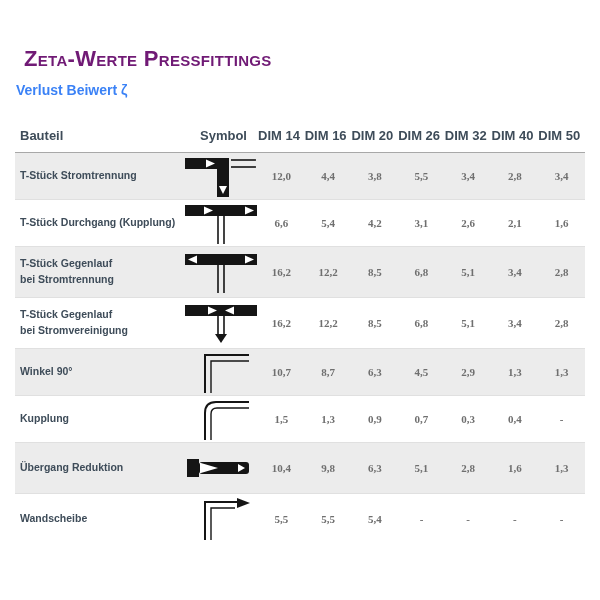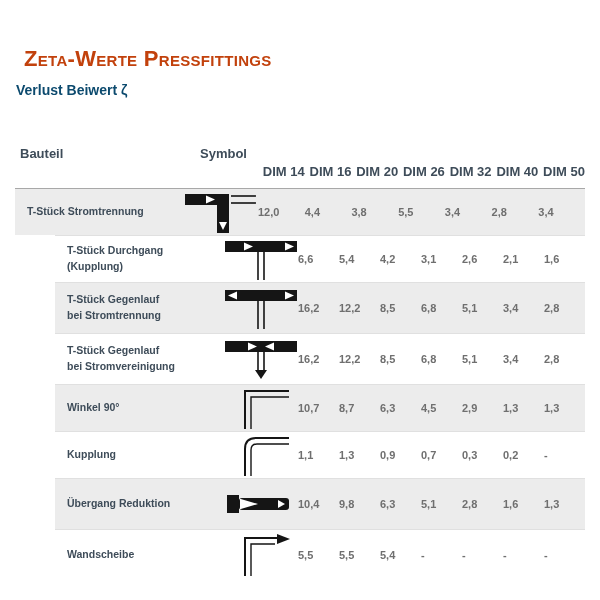--- a/index.html
+++ b/index.html
@@ -10,72 +10,74 @@
     color:#3e4c59;
     overflow:hidden;
   }
   .page { padding:46px 15px 0 15px; }
 
   .title {
     font-size:22px;
     font-weight:bold;
     font-variant:small-caps;
     letter-spacing:.3px;
-    color:#c2410c;
+    color:#701a75;
     margin:0 0 10px 9px;
   }
   .subtitle {
     font-size:14px;
     font-weight:bold;
-    color:#0c4a6e;
+    color:#3b82f6;
     margin:0 0 24px 1px;
   }
 
   .table { width:570px; }
   .thead, .row {
     display:grid;
     grid-template-columns:163px 80px repeat(7, 1fr);
     align-items:center;
   }
   .thead { padding:6px 0 9px 0; }
   .th {
     font-size:13px;
     font-weight:bold;
     color:#3e4c59;
   }
   .th.c-bauteil { padding-left:5px; }
   .th.c-symbol { padding-left:22px; }
-  .th.c-dim { text-align:right;margin-top:36px; }
+  .th.c-dim { text-align:left; }
 
   .tbody { border-top:1px solid #a8a8a8; }
   .row { min-height:46px; }
-  .row + .row { border-top:1px solid #e0e0e0;margin-left:40px; }
+  .row + .row { border-top:1px solid #e0e0e0; }
   .row.alt { background:#ececec; }
   .row.tall { min-height:50px; }
 
   .cell.bauteil {
     font-size:10.5px;
     font-weight:bold;
     color:#3e4c59;
     line-height:1.5;
-    padding-left:12px;
+    padding-left:5px;
     white-space:pre-line;
   }
   .cell.symbol {
     display:flex;
     justify-content:flex-start;
     padding-left:7px;
     align-self:stretch;
     align-items:center;
   }
   .cell.symbol svg { display:block; }
   .cell.value {
     font-size:11px;
     font-weight:bold;
     color:#6f6f6f;
+    text-align:center;
+    font-family:Liberation Serif, serif;
   }
 </style>
 </head>
 <body>
 
 <div class="page">
   <h1 class="title">Zeta-Werte Pressfittings</h1>
   <div class="subtitle">Verlust Beiwert ζ</div>
 
   <div class="table">
@@ -196,26 +198,26 @@
       </div>
 
       <div class="row">
         <div class="cell bauteil">Kupplung</div>
         <div class="cell symbol">
           <svg width="72" height="42" viewBox="0 0 72 42">
             <path d="M20,42 L20,15 Q20,4 31,4 L64,4" fill="none" stroke="#151515" stroke-width="2"></path>
             <path d="M26,42 L26,16 Q26,10 32,10 L64,10" fill="none" stroke="#151515" stroke-width="1.4"></path>
           </svg>
         </div>
-        <div class="cell value">1,1</div>
+        <div class="cell value">1,5</div>
         <div class="cell value">1,3</div>
         <div class="cell value">0,9</div>
         <div class="cell value">0,7</div>
         <div class="cell value">0,3</div>
-        <div class="cell value">0,2</div>
+        <div class="cell value">0,4</div>
         <div class="cell value">-</div>
       </div>
 
       <div class="row alt tall">
         <div class="cell bauteil">Übergang Reduktion</div>
         <div class="cell symbol">
           <svg width="72" height="42" viewBox="0 0 72 42">
             <rect x="2" y="12" width="12" height="18" fill="#151515"></rect>
             <rect x="14" y="15" width="50" height="12" rx="3" fill="#151515"></rect>
             <polygon points="15,15.8 15,26.2 33,21" fill="#ffffff"></polygon>

